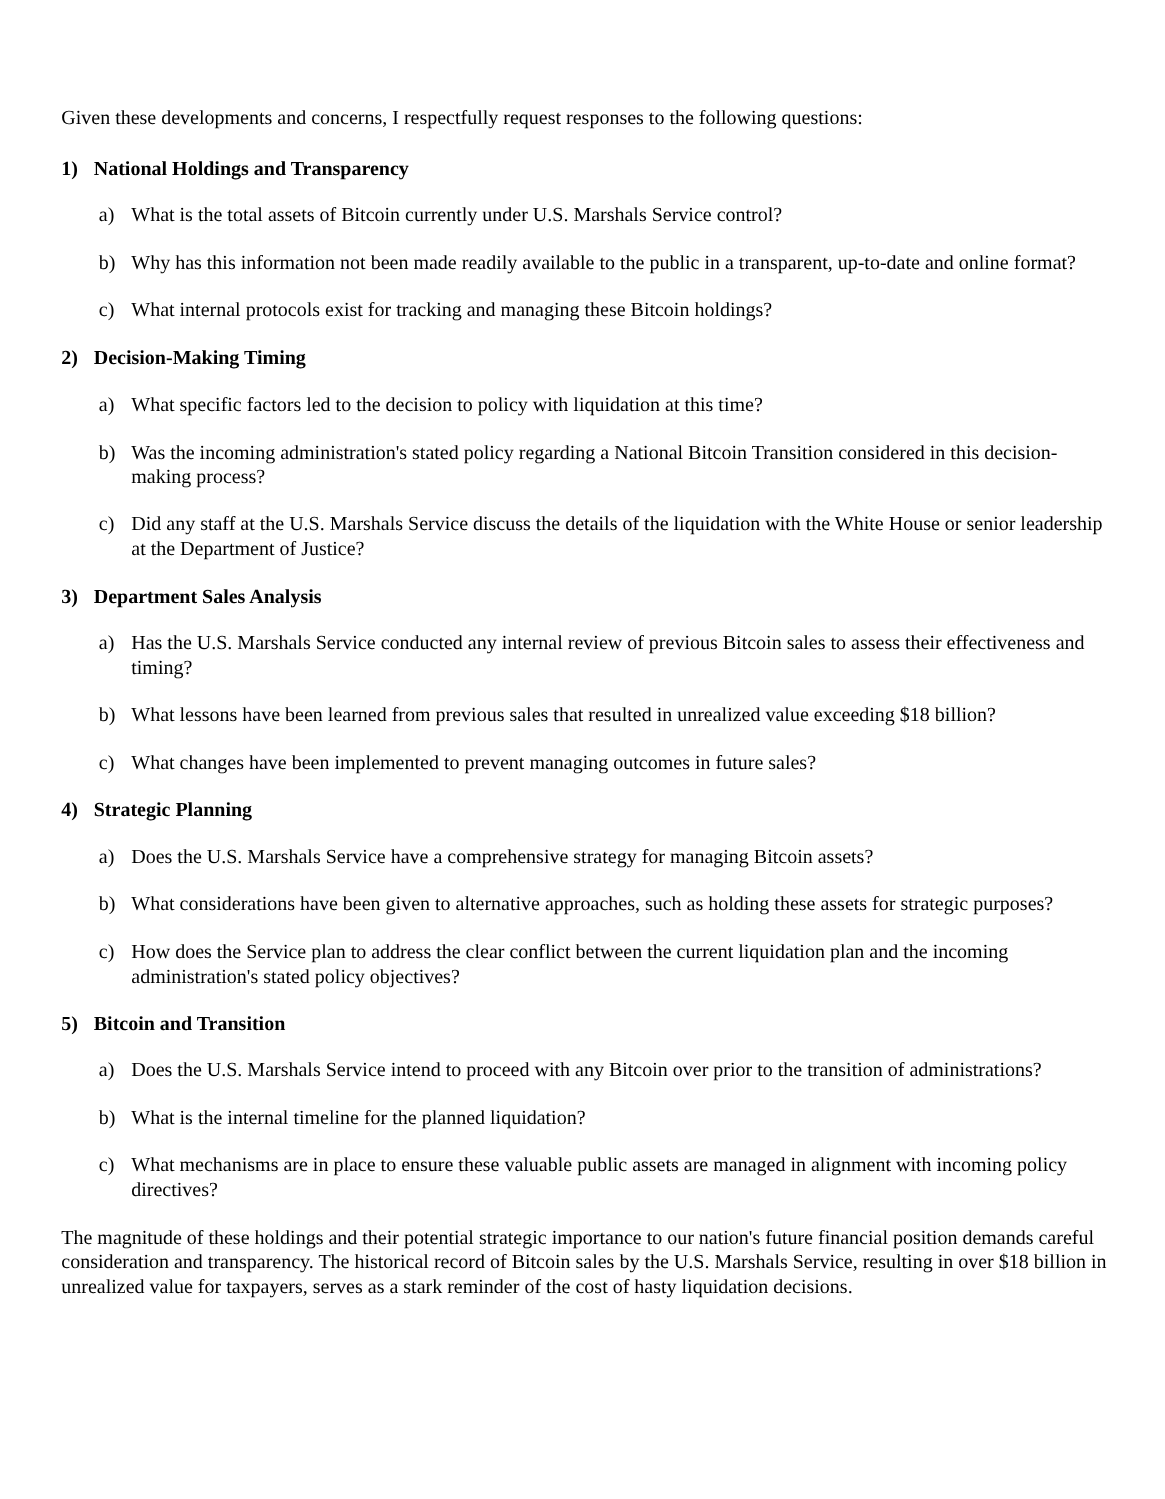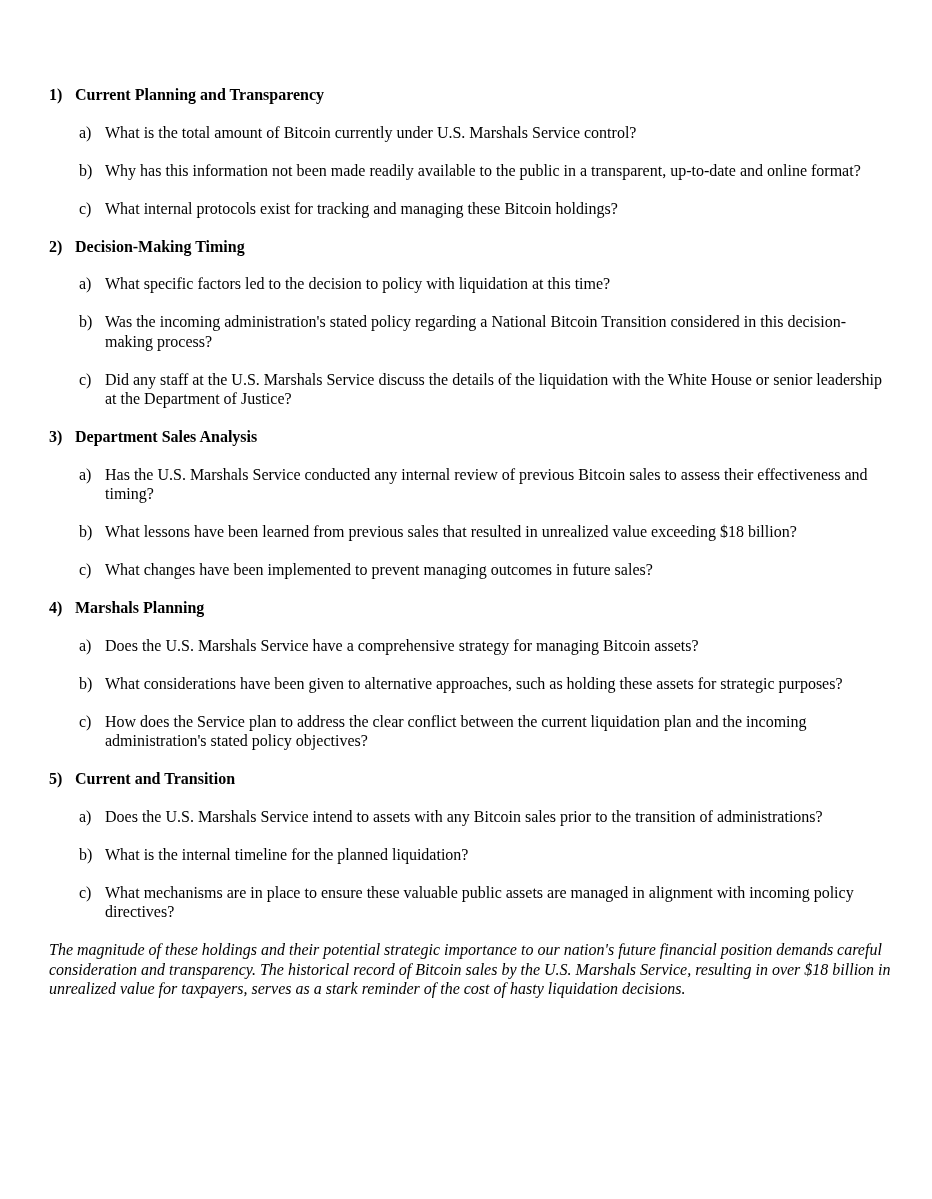--- a/index.html
+++ b/index.html
@@ -44,38 +44,38 @@
   }
   .item .letter {
     flex: none;
     width: 26px;
   }
   .item .text {
     flex: 1;
   }
   .closing {
     margin: 1px 0 0 0;
-    font-style: italic;
   }
 </style>
 </head>
 <body>
 
 <div class="page">
+  <p class="intro">Given these developments and concerns, I respectfully request responses to the following questions:</p>
 
   <div id="sections">
   <div class="section">
     <div class="section-heading">
       <span class="num">1)</span>
-      <span class="title">Current Planning and Transparency</span>
+      <span class="title">National Holdings and Transparency</span>
     </div>
     <div class="items">
   <div class="item">
     <span class="letter">a)</span>
-    <span class="text">What is the total amount of Bitcoin currently under U.S. Marshals Service control?</span>
+    <span class="text">What is the total assets of Bitcoin currently under U.S. Marshals Service control?</span>
   </div>
 
   <div class="item">
     <span class="letter">b)</span>
     <span class="text">Why has this information not been made readily available to the public in a transparent, up-to-date and online format?</span>
   </div>
 
   <div class="item">
     <span class="letter">c)</span>
     <span class="text">What internal protocols exist for tracking and managing these Bitcoin holdings?</span>
@@ -125,21 +125,21 @@
   <div class="item">
     <span class="letter">c)</span>
     <span class="text">What changes have been implemented to prevent managing outcomes in future sales?</span>
   </div>
 </div>
   </div>
 
   <div class="section">
     <div class="section-heading">
       <span class="num">4)</span>
-      <span class="title">Marshals Planning</span>
+      <span class="title">Strategic Planning</span>
     </div>
     <div class="items">
   <div class="item">
     <span class="letter">a)</span>
     <span class="text">Does the U.S. Marshals Service have a comprehensive strategy for managing Bitcoin assets?</span>
   </div>
 
   <div class="item">
     <span class="letter">b)</span>
     <span class="text">What considerations have been given to alternative approaches, such as holding these assets for strategic purposes?</span>
@@ -148,26 +148,26 @@
   <div class="item">
     <span class="letter">c)</span>
     <span class="text">How does the Service plan to address the clear conflict between the current liquidation plan and the incoming administration's stated policy objectives?</span>
   </div>
 </div>
   </div>
 
   <div class="section">
     <div class="section-heading">
       <span class="num">5)</span>
-      <span class="title">Current and Transition</span>
+      <span class="title">Bitcoin and Transition</span>
     </div>
     <div class="items">
   <div class="item">
     <span class="letter">a)</span>
-    <span class="text">Does the U.S. Marshals Service intend to assets with any Bitcoin sales prior to the transition of administrations?</span>
+    <span class="text">Does the U.S. Marshals Service intend to proceed with any Bitcoin over prior to the transition of administrations?</span>
   </div>
 
   <div class="item">
     <span class="letter">b)</span>
     <span class="text">What is the internal timeline for the planned liquidation?</span>
   </div>
 
   <div class="item">
     <span class="letter">c)</span>
     <span class="text">What mechanisms are in place to ensure these valuable public assets are managed in alignment with incoming policy directives?</span>

